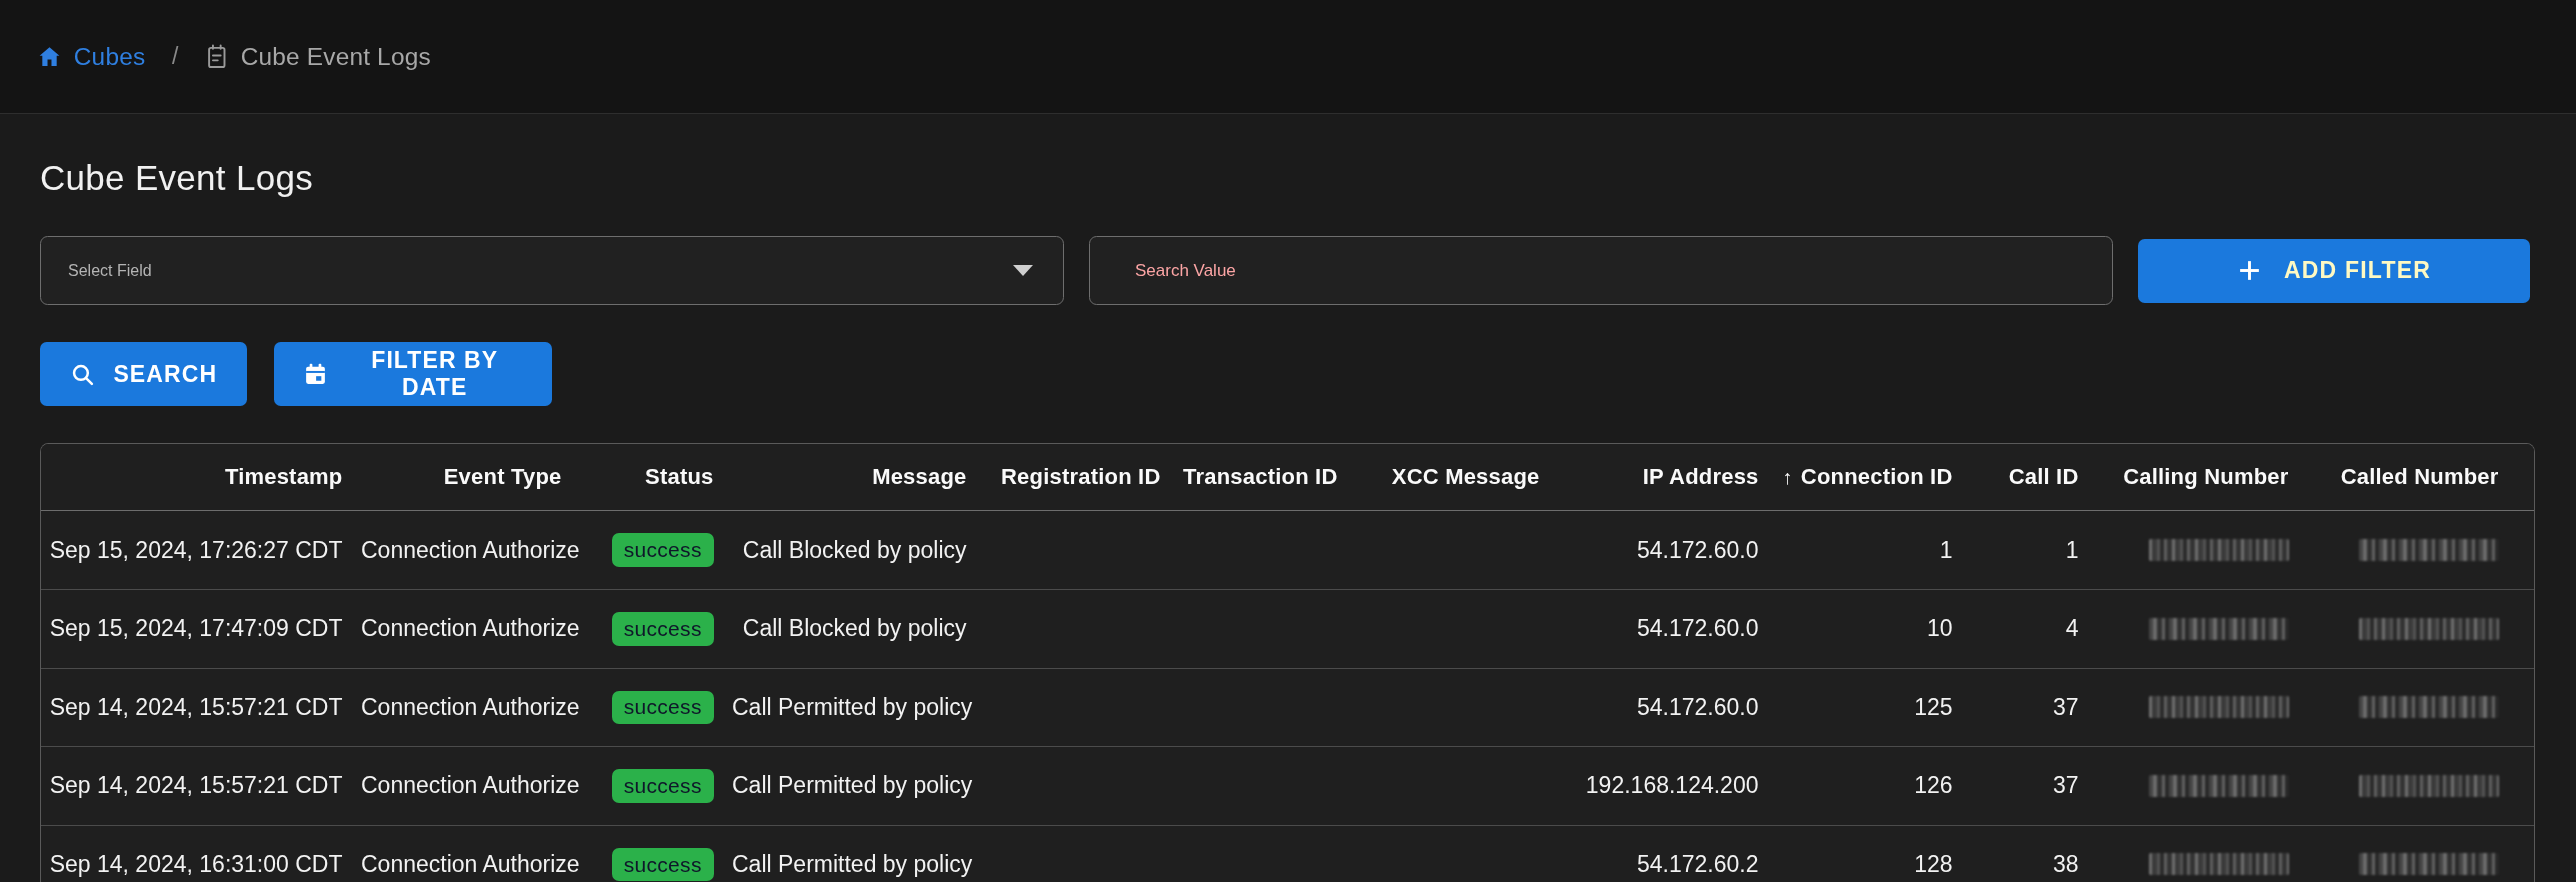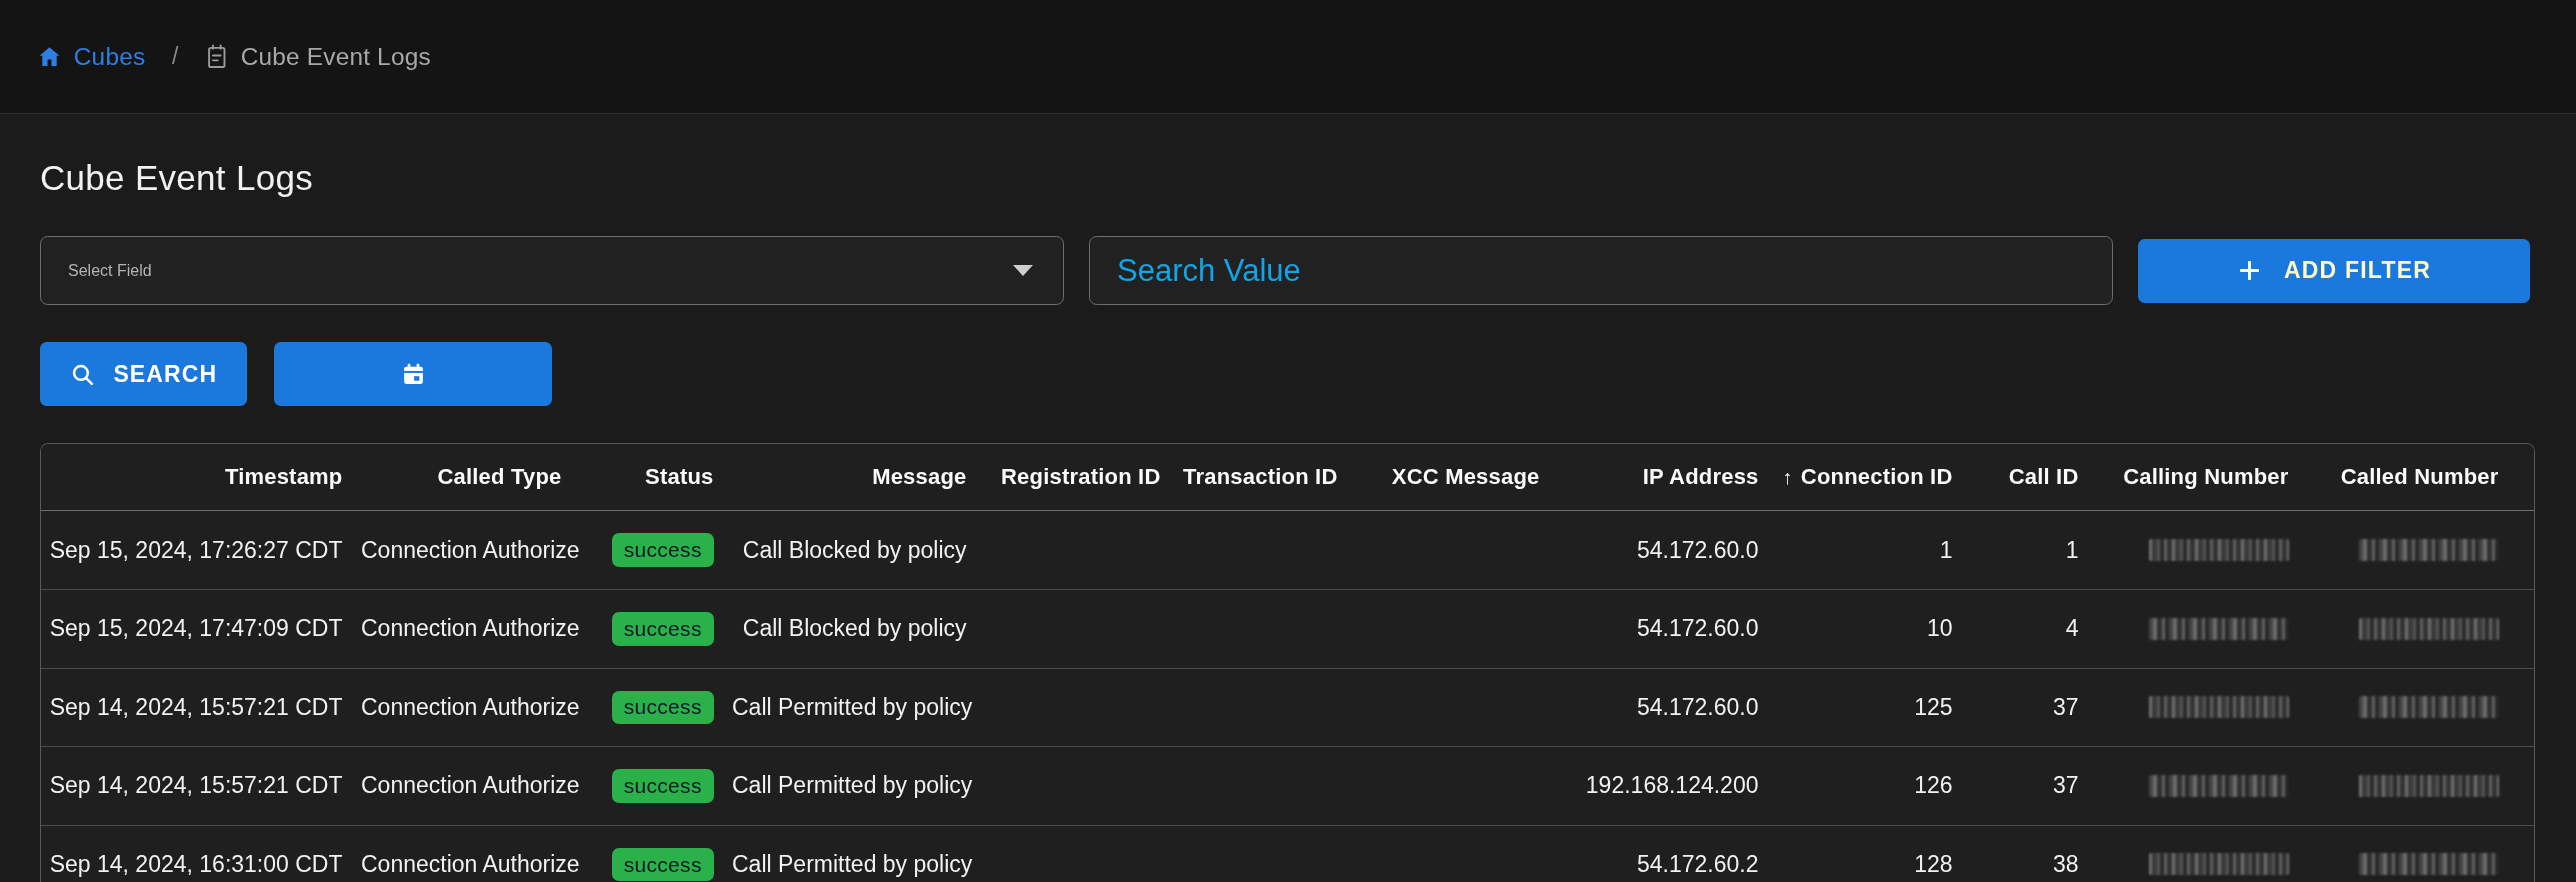--- a/index.html
+++ b/index.html
@@ -88,21 +88,21 @@
   .search-value {
     flex: 0 0 1024px;
     height: 69px;
     border: 1.7px solid #6e6e6e;
     border-radius: 7.6px;
     background: #212121;
     display: flex;
     align-items: center;
     padding: 0 27px;
   }
-  .search-value .ph { color: #0ea5e9; font-size: 31px; }
+  .search-value .ph { color: #fca5a5; font-size: 17px; margin-left: 18px; }
   .add-filter-btn {
     flex: 0 0 392px;
     height: 64px;
     background: #1b79dd;
     border: none;
     border-radius: 6.7px;
     color: #fef9c3;
     font-size: 23px;
     font-weight: 700;
     letter-spacing: 1.2px;
@@ -298,29 +298,30 @@
     <button class="btn date-btn">
       <span class="ico">
         <svg width="25" height="25" viewBox="0 0 24 24" fill="#ffffff">
           <rect x="3" y="4.5" width="18" height="16.5" rx="2"></rect>
           <rect x="6.4" y="1.6" width="2.6" height="5" rx="1" fill="#ffffff"></rect>
           <rect x="15" y="1.6" width="2.6" height="5" rx="1" fill="#ffffff"></rect>
           <rect x="3" y="8.6" width="18" height="1.9" fill="#1b79dd"></rect>
           <rect x="12.6" y="13.6" width="5" height="4.4" fill="#1b79dd"></rect>
         </svg>
       </span>
+      <span>FILTER BY DATE</span>
     </button>
   </div>
 
   <div class="table-wrap">
     <table>
       <thead>
         <tr>
           <th class="col-ts">Timestamp</th>
-          <th class="col-evt">Called Type</th>
+          <th class="col-evt">Event Type</th>
           <th class="col-status">Status</th>
           <th class="col-msg">Message</th>
           <th class="col-reg">Registration ID</th>
           <th class="col-txn">Transaction ID</th>
           <th class="col-xcc">XCC Message</th>
           <th class="col-ip">IP Address</th>
           <th class="col-conn">
             <span class="sort-arrow">↑</span><span>Connection ID</span>
           </th>
           <th class="col-callid">Call ID</th>

